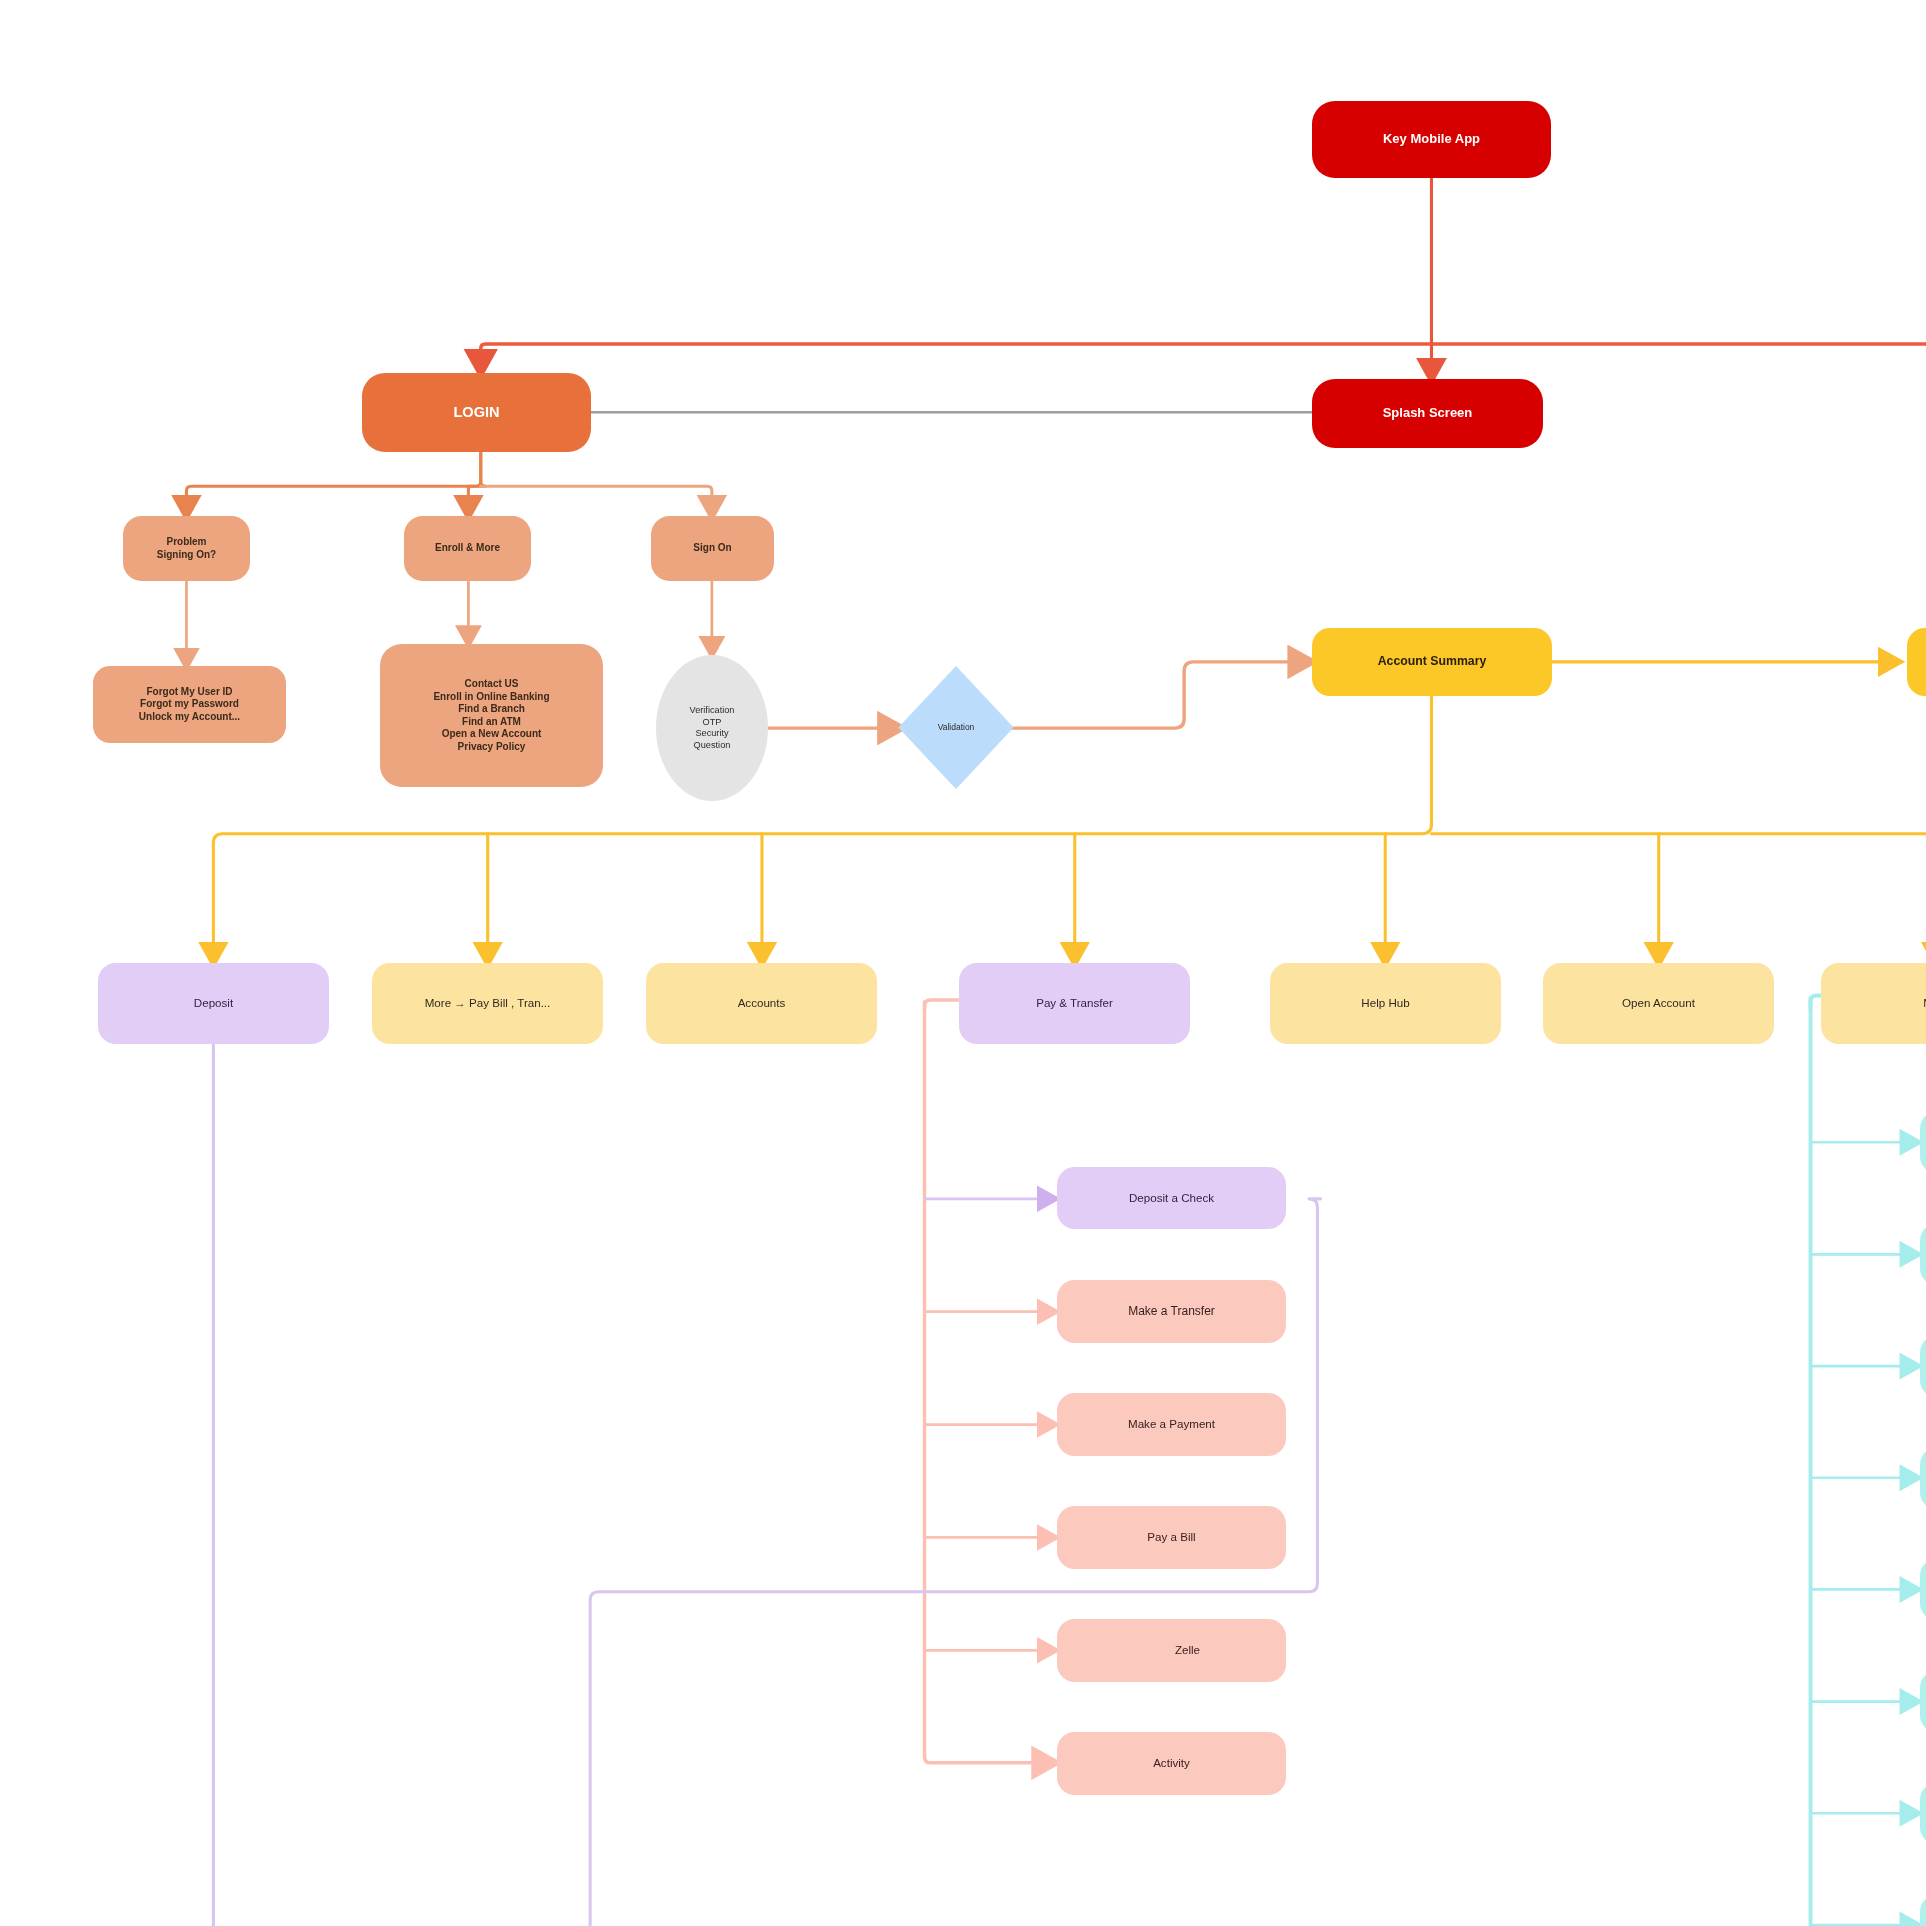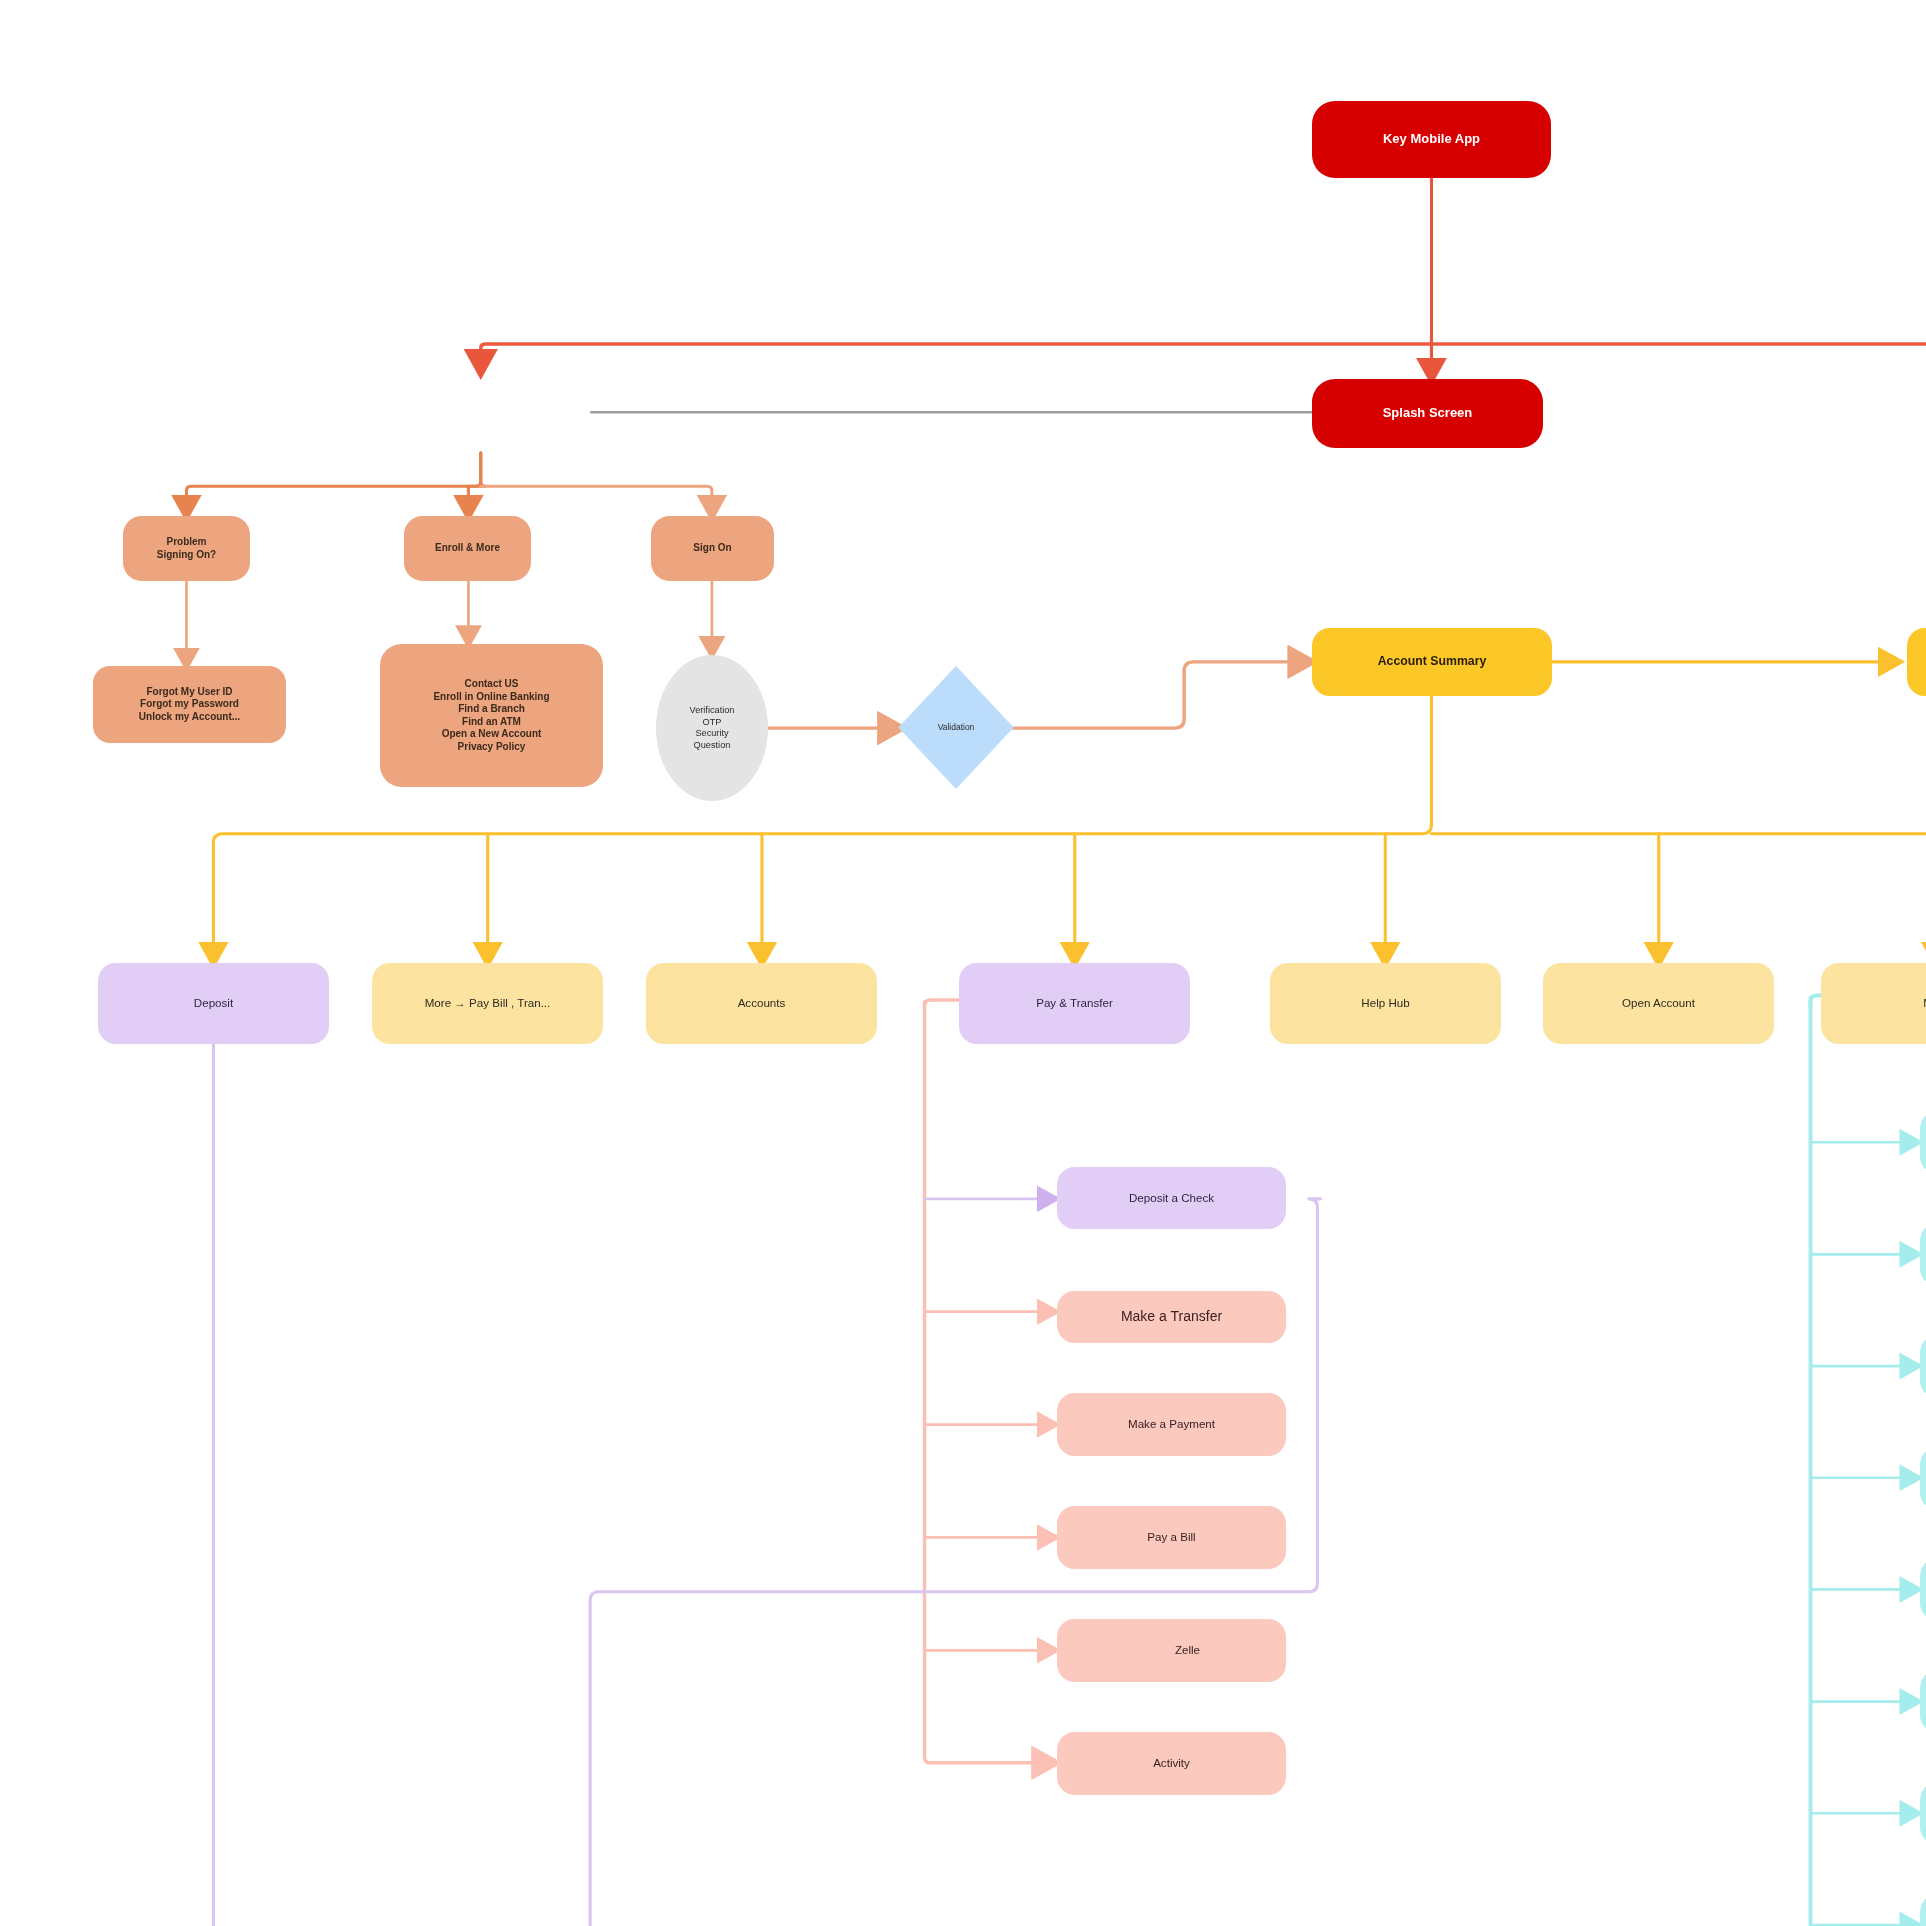--- a/index.html
+++ b/index.html
@@ -147,20 +147,23 @@
   </svg>
 
   <div class="node n-red" style="left:1312px;top:101px;width:239px;height:77px;font-size:13px;">
     <span>Key Mobile App</span>
   </div>
 
   <div class="node n-red" style="left:1312px;top:379px;width:231px;height:69px;font-size:13px;">
     <span>Splash Screen</span>
   </div>
 
+  <div class="node n-orange" style="left:362px;top:373px;width:229px;height:79px;font-size:14.6px;">
+    <span>LOGIN</span>
+  </div>
 
   <div class="node n-salmon multi" style="left:123px;top:516px;width:127px;height:65px;font-size:10px;border-radius:18.5px;">
     <span>Problem
 Signing On?</span>
   </div>
 
   <div class="node n-salmon" style="left:404px;top:516px;width:127px;height:65px;font-size:10px;border-radius:18.5px;">
     <span>Enroll &amp; More</span>
   </div>
 
@@ -220,21 +223,21 @@
   <div class="node n-lyellow" style="left:1543px;top:963px;width:231px;height:81px;font-size:11.6px;">
     <span>Open Account</span>
   </div>
   <div class="node n-lyellow" style="left:1821px;top:963px;width:231px;height:81px;font-size:11.6px;">
     <span>More</span>
   </div>
 
   <div class="node n-purple" style="left:1057px;top:1167px;width:229px;height:62px;font-size:11.6px;">
     <span>Deposit a Check</span>
   </div>
-  <div class="node n-pink" style="left:1057px;top:1280px;width:229px;height:52px;font-size:14px;margin-top:11px;">
+  <div class="node n-pink" style="left:1057px;top:1280px;width:229px;height:63px;font-size:12px;">
     <span>Make a Transfer</span>
   </div>
   <div class="node n-pink" style="left:1057px;top:1393px;width:229px;height:63px;font-size:11.6px;">
     <span>Make a Payment</span>
   </div>
   <div class="node n-pink" style="left:1057px;top:1506px;width:229px;height:63px;font-size:11.6px;">
     <span>Pay a Bill</span>
   </div>
   <div class="node n-pink" style="left:1057px;top:1619px;width:229px;height:63px;font-size:11.6px;padding-left:32px;">
     <span>Zelle</span>

